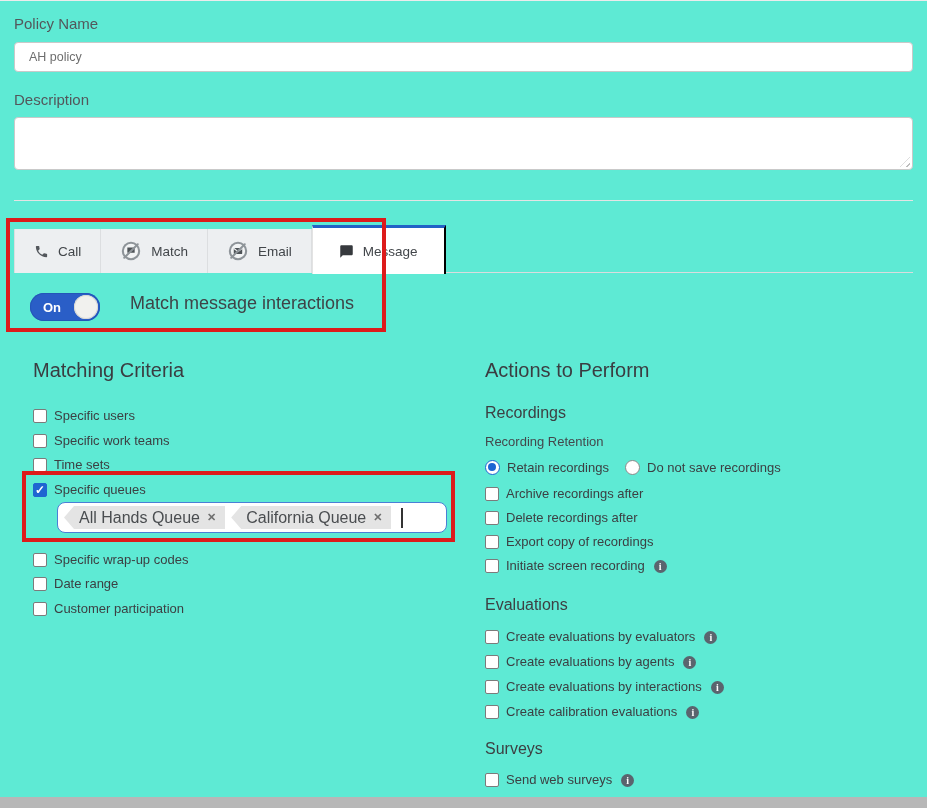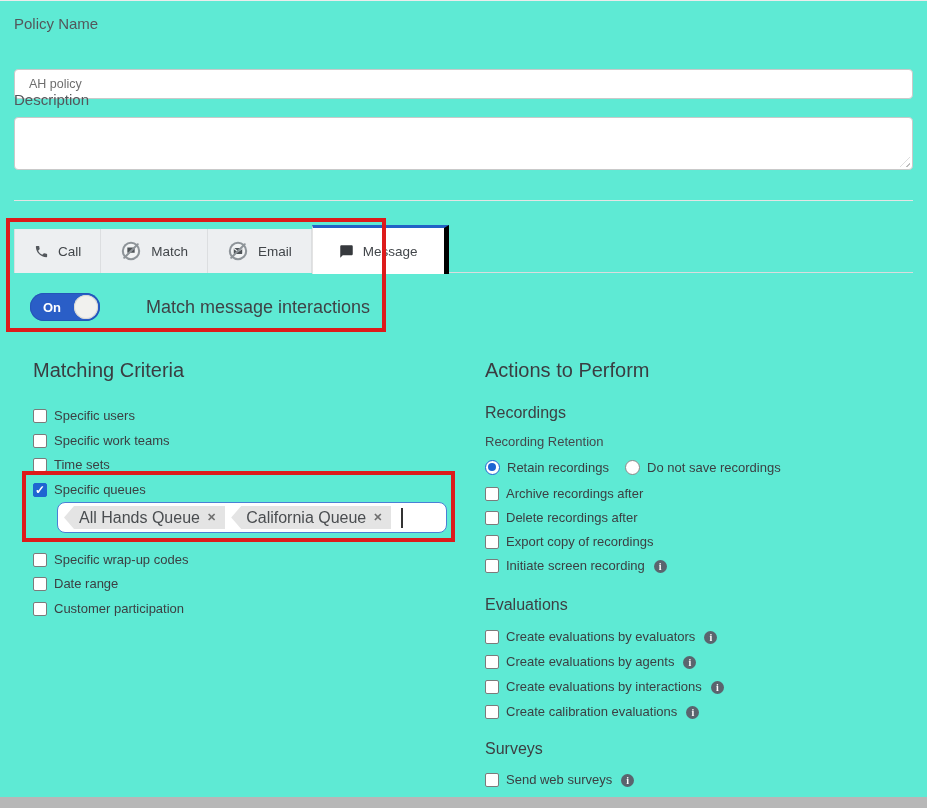--- a/index.html
+++ b/index.html
@@ -6,21 +6,21 @@
   html,body { background:#fff; }
   body { font-family:"Liberation Sans", sans-serif; }
   #app { position:relative; width:927px; height:808px; background:#5eead4; overflow:hidden; }
   .hairline-top { position:absolute; left:0; top:0; width:927px; height:1px; background:#ececec; }
 
   .form-label { position:absolute; font-size:15px; color:#53575b; }
   .text-input {
     position:absolute; left:14px; width:899px; height:30px;
     border:1px solid #c9c9c9; border-radius:4px; background:#fff;
     font-family:"Liberation Sans", sans-serif; font-size:12.5px; color:#6e6e6e;
-    padding:0 14px; outline:none;margin-top:27px;
+    padding:0 14px; outline:none;
   }
   .textarea-box {
     position:absolute; left:14px; top:117px; width:899px; height:53px;
     border:1px solid #c9c9c9; border-radius:4px; background:#fff;
   }
   .textarea-box textarea {
     width:100%; height:100%; border:none; resize:none; outline:none; background:transparent;
     font-family:"Liberation Sans", sans-serif; font-size:12.5px; color:#555; padding:6px 10px;
   }
   .resize-grip {
@@ -34,27 +34,27 @@
   .tabline { position:absolute; left:14px; top:272px; width:899px; height:1px; background:#dadcde; }
   .tabs { position:absolute; left:14px; top:224px; height:49px; display:flex; align-items:flex-end; z-index:2; }
   .tab {
     height:44px; background:#edeff1; display:flex; align-items:center; justify-content:flex-end;
     gap:9px; padding:0 19px; font-size:13.5px; color:#42464a; cursor:pointer;
     border-right:1px solid #dcdee0;
   }
   .tab:first-child { border-left:1px solid #dcdee0; }
   .tab.active {
     height:49px; background:#fff; border-top:3px solid #2262c6;
-    border-left:1px solid #e3e3e3; border-right:5px solid #000000;
+    border-left:1px solid #e3e3e3; border-right:2px solid #000000;
     padding:0 26px; margin-bottom:-1px;
   }
   .tab svg { display:block; }
 
   
-  .toggle-row { position:absolute; left:30px; top:293px; display:flex; align-items:center; gap:46px; }
+  .toggle-row { position:absolute; left:30px; top:293px; display:flex; align-items:flex-start; gap:30px; }
   .toggle {
     position:relative; width:70px; height:28px; border-radius:14px; background:#2a5ec7; cursor:pointer;
     box-shadow:inset 0 0 0 1px #2456b8;
   }
   .toggle-on-text { position:absolute; left:13px; top:50%; transform:translateY(-50%); color:#fff; font-size:13px; font-weight:bold; }
   .toggle-knob {
     position:absolute; right:2px; top:2px; width:24px; height:24px; border-radius:50%;
     background:#f1f1ee; box-shadow:inset 0 0 0 1px #d8d8d4;
   }
   .toggle-label { font-size:18px; color:#3f4347; }

